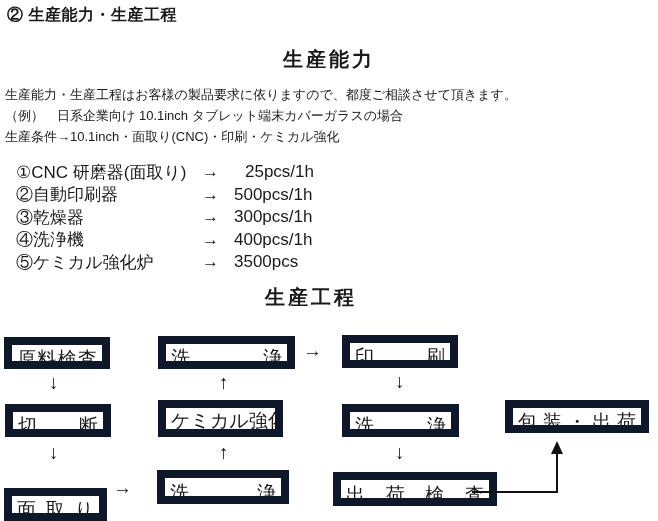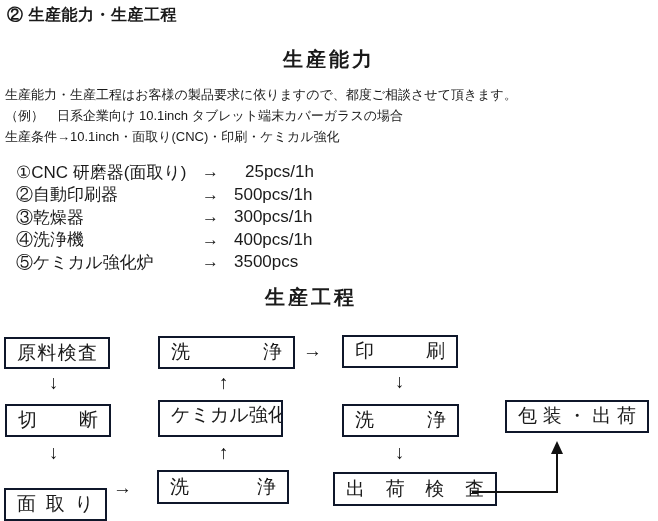--- a/index.html
+++ b/index.html
@@ -38,23 +38,23 @@
     font-size: 17px;
   }
   .cap-row { display: flex; align-items: center; height: 22.5px; white-space: nowrap; }
   .cap-label { width: 186px; }
   .cap-arrow { width: 32px; }
   .cap-row:first-child .cap-value { padding-left: 11px; text-align: right; }
 
   .flow { position: absolute; inset: 0; }
   .fbox {
     position: absolute; box-sizing: border-box;
-    border: 2px solid #0f172a;
+    border: 8px solid #0f172a;
     font-size: 19px;
-    padding: 0 11px;
+    padding: 0 5px;
     text-align: justify; text-align-last: justify;
     white-space: nowrap; overflow: hidden;
   }
   .flow-arrow {
     position: absolute;
     font-size: 19px; line-height: 22px; color: #111;
   }
   .bent-connector { position: absolute; left: 471px; top: 437px; }
 </style>
 </head>

